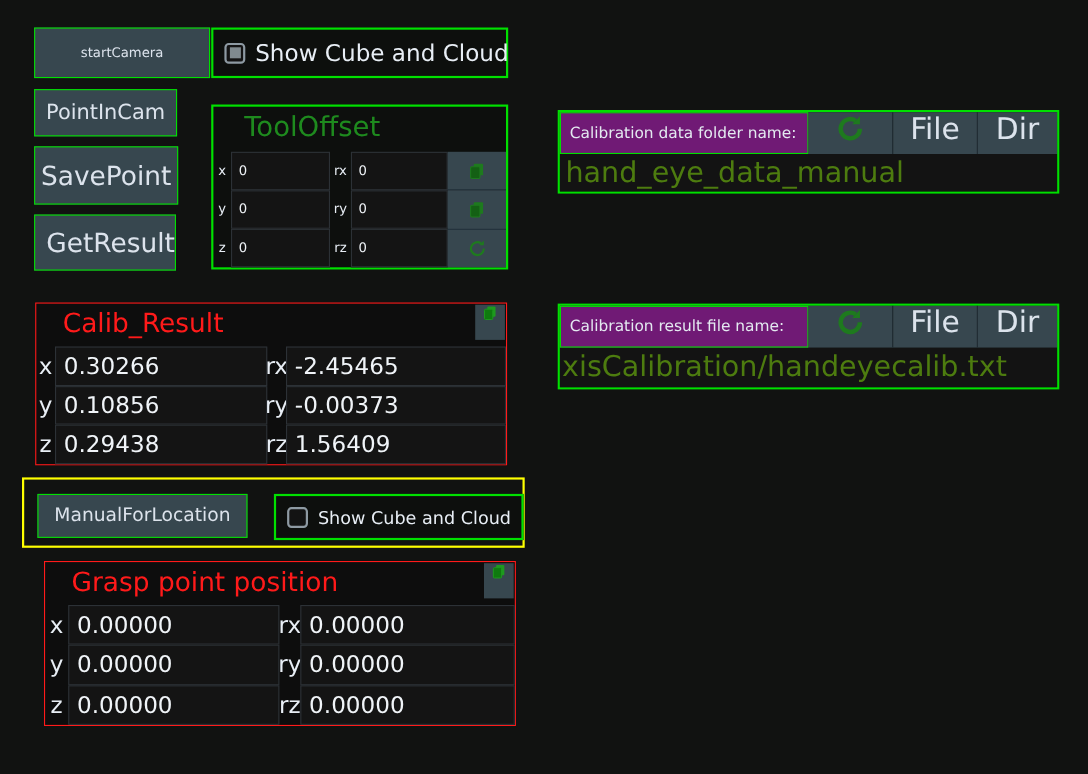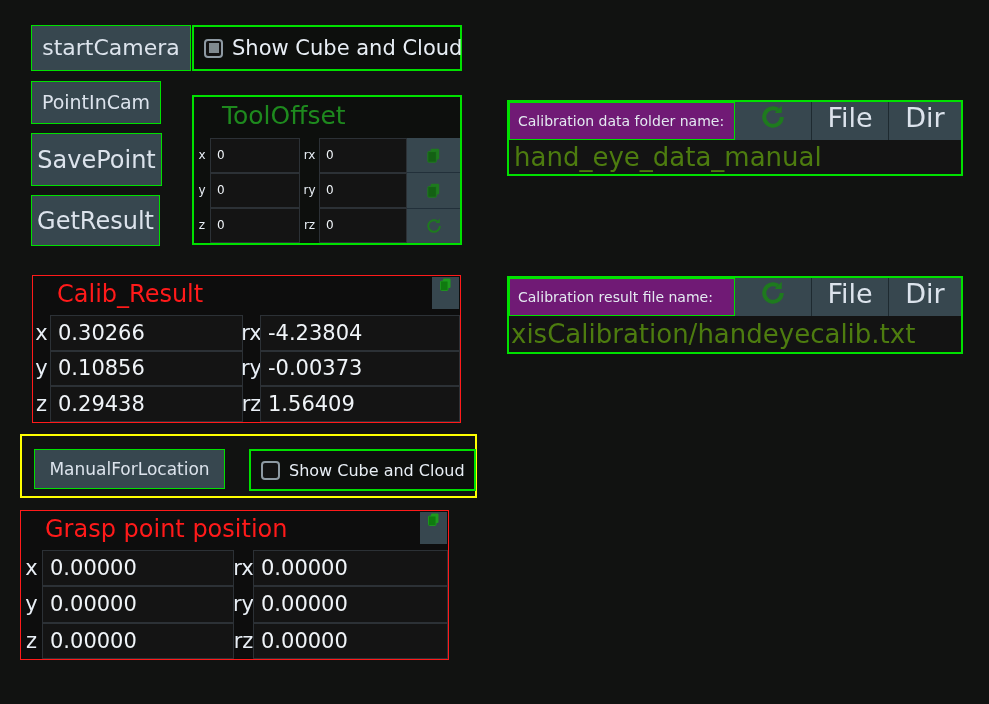--- a/index.html
+++ b/index.html
@@ -113,30 +113,30 @@
     padding-left: 8px;
     box-sizing: border-box;
     font-size: 14px;
     color: #e3e9f0;
     white-space: nowrap;
   }
 </style>
 </head>
 <body>
 
-<div class="btn abs" style="left:31px; top:25px; width:160px; height:46px; font-size:22px;">
+<div class="btn abs" style="left:31px; top:25px; width:160px; height:46px; font-size:12px;">
   <span>startCamera</span>
 </div>
 <div class="btn abs" style="left:31px; top:81px; width:130px; height:43px; font-size:19px;">
   <span>PointInCam</span>
 </div>
 <div class="btn abs" style="left:31px; top:133px; width:131px; height:53px; font-size:24px;">
   <span>SavePoint</span>
 </div>
-<div class="btn abs" style="left:31px; top:195px; width:129px; height:51px; font-size:24px;">
+<div class="btn abs" style="left:31px; top:195px; width:129px; height:51px; font-size:24px;justify-content:flex-end;">
   <span>GetResult</span>
 </div>
 
 <div class="panel-green abs chk-row" style="left:192px; top:25px; width:270px; height:46px;">
   <span class="chk-box checked"></span>
   <span class="chk-label">Show Cube and Cloud</span>
 </div>
 
 <div class="panel-green abs" style="left:192px; top:95px; width:270px; height:150px;">
   <div class="panel-title" style="font-size:25px; color:#1e8a1e; margin:6px 0 0 28px;">ToolOffset</div>
@@ -209,38 +209,38 @@
       <div class="coord-field" style="height:33.3%; font-size:21px; padding-left:7px;">0.30266</div>
       <div class="coord-field" style="height:33.3%; font-size:21px; padding-left:7px;">0.10856</div>
       <div class="coord-field" style="height:33.4%; font-size:21px; padding-left:7px;">0.29438</div>
     </div>
     <div style="width:17px; display:flex; flex-direction:column;">
       <div class="coord-tag" style="height:33.3%; font-size:21px;">rx</div>
       <div class="coord-tag" style="height:33.3%; font-size:21px;">ry</div>
       <div class="coord-tag" style="height:33.4%; font-size:21px;">rz</div>
     </div>
     <div style="flex:1; display:flex; flex-direction:column;">
-      <div class="coord-field" style="height:33.3%; font-size:21px; padding-left:7px;">-4.23804</div>
+      <div class="coord-field" style="height:33.3%; font-size:21px; padding-left:7px;">-2.45465</div>
       <div class="coord-field" style="height:33.3%; font-size:21px; padding-left:7px;">-0.00373</div>
       <div class="coord-field" style="height:33.4%; font-size:21px; padding-left:7px;">1.56409</div>
     </div>
   </div>
 </div>
 
 <div class="panel-yellow abs" style="left:20px; top:434px; width:457px; height:64px;">
   <div class="btn" style="position:absolute; left:12px; top:13px; width:189px; height:38px; font-size:17px;">
     <span>ManualForLocation</span>
   </div>
   <div class="panel-green chk-row" style="position:absolute; left:227px; top:13px; width:213px; height:38px;">
     <span class="chk-box"></span>
     <span class="chk-label" style="font-size:16px;">Show Cube and Cloud</span>
   </div>
 </div>
 
-<div class="panel-red abs" style="left:20px; top:510px; width:429px; height:150px;">
+<div class="panel-red abs" style="left:40px; top:510px; width:429px; height:150px;">
   <div class="panel-title" style="font-size:24px; color:#ff1a1a; margin:6px 0 0 24px;">Grasp point position</div>
   <div class="flatbtn" style="position:absolute; right:1px; top:1px; width:27px; height:32px;">
     <svg width="15" height="15" viewBox="0 0 24 24">
       <rect x="8" y="2.5" width="12" height="15" rx="1.5" fill="#1e9a1e"></rect>
       <rect x="4" y="6.5" width="12" height="15" rx="1.5" fill="#0f7a0f" stroke="#1e9a1e" stroke-width="1.4"></rect>
     </svg>
   </div>
 
   <div style="position:absolute; left:0px; top:39px; right:0px; bottom:0px; display:flex;">
     <div style="width:21px; display:flex; flex-direction:column;">

